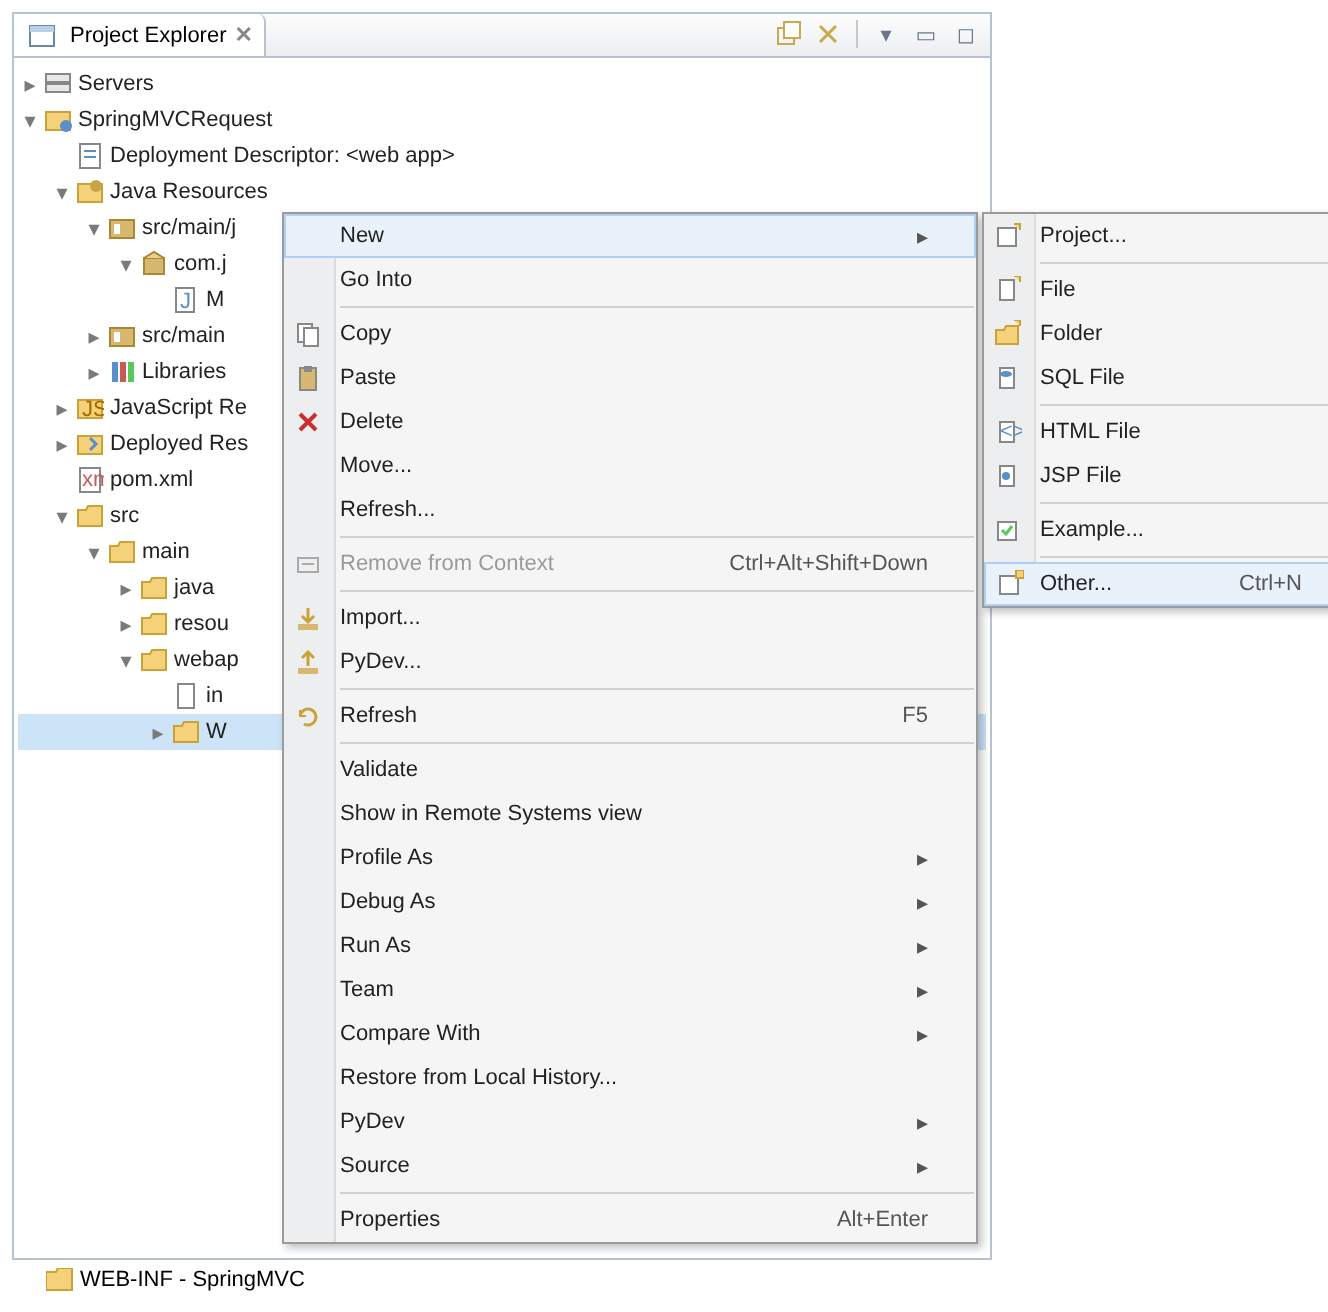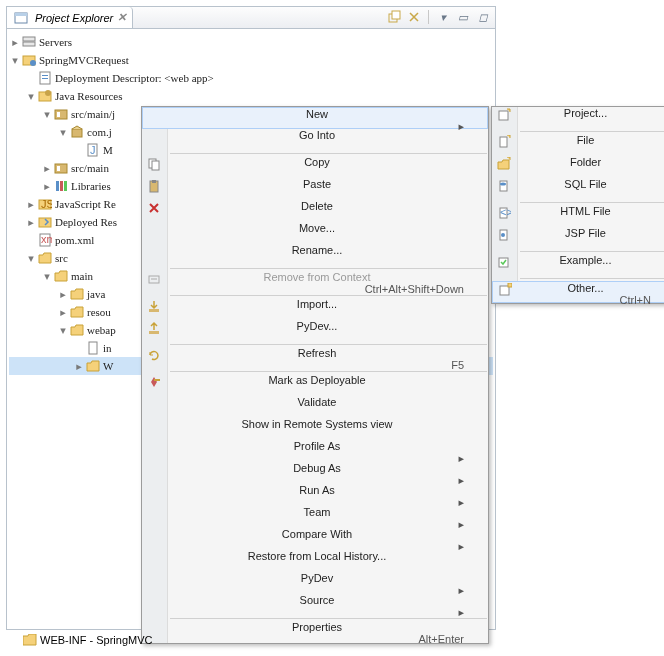--- a/index.html
+++ b/index.html
@@ -1,34 +1,34 @@
 <!DOCTYPE html>
 <html><head>
 <meta charset="utf-8">
 <style>
 * { margin:0; padding:0; box-sizing:border-box; font-family:"Segoe UI",Tahoma,sans-serif; font-size:11px; }
 body { width:664px; height:656px; background:#fff; position:relative; overflow:hidden; }
 .pane { position:absolute; left:6px; top:6px; width:490px; height:624px; border:1px solid #b8c2cc; background:#fff; }
-.tab-bar { height:22px; background:linear-gradient(#fdfdfd,#eceef2); border-bottom:1px solid #b8c2cc; display:flex; align-items:center; position:relative;font-style:italic; }
+.tab-bar { height:22px; background:linear-gradient(#fdfdfd,#eceef2); border-bottom:1px solid #b8c2cc; display:flex; align-items:center; position:relative; }
 .tab { height:21px; padding:0 6px; display:flex; align-items:center; gap:4px; background:#fff; border-right:1px solid #b8c2cc; border-top-right-radius:4px; }
 .tab-close { color:#888; font-weight:bold; cursor:pointer; }
 .toolbar { position:absolute; right:4px; top:2px; display:flex; gap:4px; align-items:center; }
 .tb-icon { width:16px; height:16px; display:flex; align-items:center; justify-content:center; color:#6a7889; }
 .tb-sep { width:1px; height:14px; background:#c8c8c8; margin:0 2px; }
 .tree { padding:4px 2px; overflow:hidden; }
 .row { display:flex; align-items:center; height:18px; white-space:nowrap; }
 .ind { display:inline-block; width:16px; }
 .exp { width:12px; height:12px; display:inline-flex; align-items:center; justify-content:center; color:#7a7a7a; cursor:pointer; }
 .icn { width:16px; height:16px; display:inline-flex; align-items:center; justify-content:center; margin-right:2px; }
-.lbl { color:#222;font-family:Liberation Serif, serif; }
+.lbl { color:#222; }
 .sel { background:#cde3f8; }
 .ctx-menu { position:absolute; background:#f5f5f5; border:1px solid #9b9b9b; box-shadow:2px 2px 4px rgba(0,0,0,0.25); }
 .ctx-main { left:141px; top:106px; width:348px; }
 .ctx-sub { left:491px; top:106px; width:185px; }
-.mi { display:flex; align-items:center; height:22px; padding:0 24px 0 28px; position:relative; color:#222;flex-direction:column; }
+.mi { display:flex; align-items:center; height:22px; padding:0 24px 0 28px; position:relative; color:#222; }
 .mi:hover,.mi.hl { background:#e9f1fb; border:1px solid #aecff7; height:22px; padding:0 23px 0 27px; }
 .mi.dis { color:#9a9a9a; }
 .mi .sc { margin-left:auto; color:#555; }
 .mi .sub-arrow { margin-left:auto; color:#555; }
 .mi-icon { position:absolute; left:4px; width:16px; height:16px; display:flex; align-items:center; justify-content:center; }
 .msep { height:1px; background:#d0d0d0; margin:2px 1px 2px 28px; }
 .icon-strip { position:absolute; left:0; top:0; bottom:0; width:26px; background:#eceef0; border-right:1px solid #dcdcdc; }
 .watermark { position:absolute; left:200px; top:295px; width:260px; opacity:0.5; pointer-events:none; }
 .wm-logo { display:flex; align-items:center; gap:8px; }
 .wm-badge { width:50px; height:50px; border-radius:50%; background:#e8e8e8; border:3px solid #c8c8c8; display:flex; align-items:center; justify-content:center; font-weight:bold; font-size:12px; color:#888; }
@@ -344,21 +344,21 @@
           <svg width="14" height="14">
             <path d="M3 3 L11 11 M11 3 L3 11" stroke="#c83030" stroke-width="2"></path>
           </svg>
         </span>
         <span>Delete</span>
       </div>
       <div class="mi">
         <span>Move...</span>
       </div>
       <div class="mi">
-        <span>Rename...</span>
+        <span>Refresh...</span>
       </div>
       <div class="msep"></div>
       <div class="mi dis">
         <span class="mi-icon">
           <svg width="14" height="14">
             <rect x="2" y="4" width="10" height="7" fill="none" stroke="#aaa"></rect>
             <path d="M4 7 L10 7" stroke="#aaa"></path>
           </svg>
         </span>
         <span>Remove from Context</span>
@@ -388,29 +388,20 @@
         <span class="mi-icon">
           <svg width="14" height="14">
             <path d="M3 7 A4 4 0 1 1 5 11" fill="none" stroke="#c9a238" stroke-width="1.5"></path>
             <path d="M3 4 L3 7 L6 7" fill="none" stroke="#c9a238"></path>
           </svg>
         </span>
         <span>Refresh</span>
         <span class="sc">F5</span>
       </div>
       <div class="msep"></div>
-      <div class="mi">
-        <span class="mi-icon">
-          <svg width="14" height="14">
-            <path d="M7 2 L10 7 L7 12 L4 7 Z" fill="#c85a5a"></path>
-            <path d="M7 5 L13 5" stroke="#c9a238" stroke-width="2"></path>
-          </svg>
-        </span>
-        <span>Mark as Deployable</span>
-      </div>
       <div class="mi">
         <span>Validate</span>
       </div>
       <div class="mi">
         <span>Show in Remote Systems view</span>
       </div>
       <div class="mi">
         <span>Profile As</span>
         <span class="sub-arrow">▸</span>
       </div>

